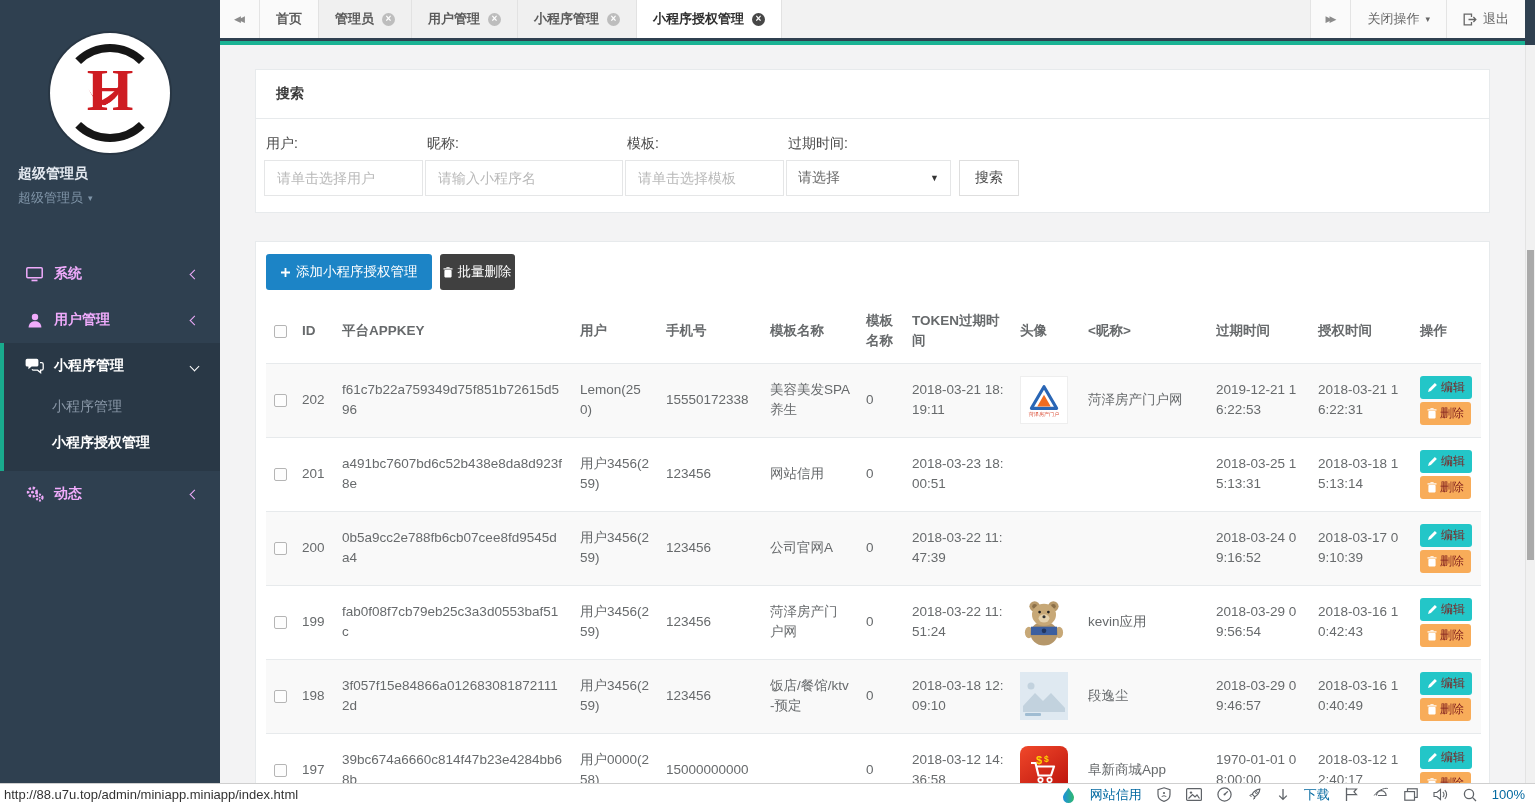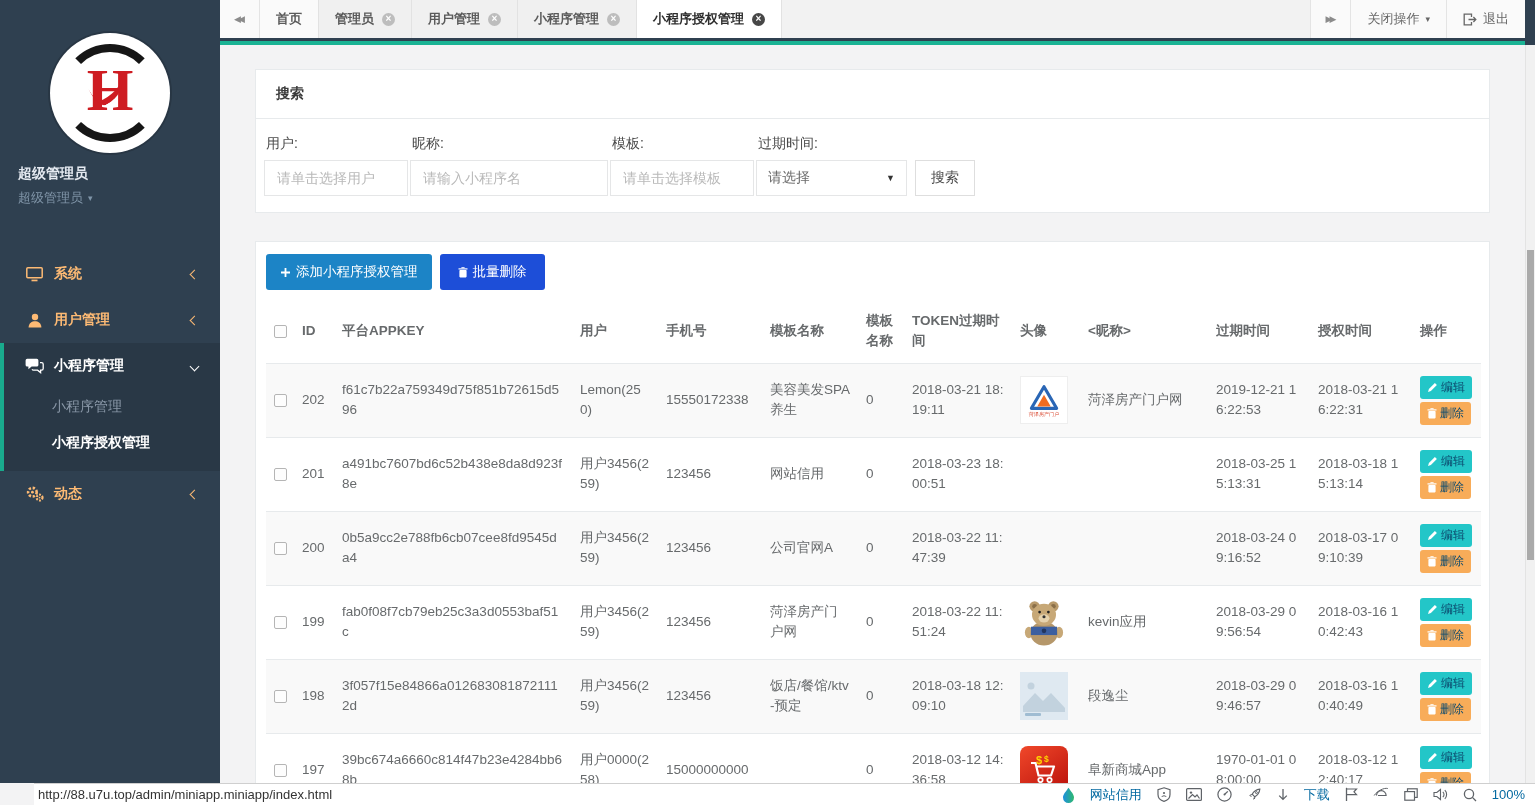--- a/index.html
+++ b/index.html
@@ -16,21 +16,21 @@
   .logo-circle { width:120px; height:120px; border-radius:50%; background:#fff; display:flex; align-items:center; justify-content:center; box-shadow:0 0 0 2px rgba(0,0,0,.15); }
   .logo-ring { width:98px; height:98px; border-radius:50%; border:8px solid #161616; border-left-color:transparent; border-right-color:transparent; display:flex; align-items:center; justify-content:center; }
   .logo-h { font-family:"Liberation Serif","DejaVu Serif",serif; font-weight:bold; font-size:60px; color:#ce1c22; line-height:1; position:relative; top:-3px; }
   .logo-h::after { content:""; position:absolute; left:3px; top:14px; width:36px; height:22px;
     border-bottom:6px solid #ce1c22; border-radius:0 0 100% 30% / 0 0 100% 100%; transform:rotate(-28deg); }
   .admin-name { margin:12px 0 0 18px; color:#e4e9f0; font-size:14px; font-weight:bold; }
   .admin-role { margin:6px 0 0 18px; color:#8095a8; font-size:13px; cursor:pointer; display:flex; align-items:center; gap:5px; }
   .caret-down { font-size:9px; line-height:1; }
 
   .nav { margin-top:44px; }
-  .nav-item { display:flex; align-items:center; padding:14px 22px 14px 25px; color:#fdba74; font-size:14px; font-weight:600; cursor:pointer; }
+  .nav-item { display:flex; align-items:center; padding:14px 22px 14px 25px; color:#f0abfc; font-size:14px; font-weight:600; cursor:pointer; }
   .nav-ico { width:19px; margin-right:10px; display:inline-flex; justify-content:center; }
   .nav-label { flex:1; }
   .chev { width:7px; height:7px; border-right:1.6px solid currentColor; border-bottom:1.6px solid currentColor; display:inline-block; }
   .chev.left { transform:rotate(135deg); }
   .chev.down { transform:rotate(45deg); }
   .nav-section.active { background:#293846; border-left:4px solid #19aa8d; padding-bottom:10px; }
   .nav-section.active .nav-item { padding-left:21px; color:#fff; }
   .nav-sub { padding:9px 25px 9px 52px; color:#8a98a8; font-size:14px; cursor:pointer; }
   .nav-section.active .nav-sub { padding-left:48px; }
   .nav-sub.on { color:#fff; font-weight:bold; }
@@ -52,57 +52,57 @@
   .bar-green { position:absolute; left:220px; top:41px; right:10px; height:4px; background:#1ab394; z-index:2; }
 
   
   .content { position:absolute; left:220px; top:45px; right:10px; bottom:22px; background:#f3f3f4; overflow:hidden; }
   .panel { background:#fff; border:1px solid #e7eaec; margin:0 35px; }
   .search-panel { margin-top:24px; }
   .panel-head { padding:15px 20px; font-size:14px; font-weight:bold; color:#3b3b3b; border-bottom:1px solid #e7eaec; }
   .panel-body { padding:16px 10px 16px 8px; display:flex; align-items:flex-end; }
   .fgroup { margin-right:2px; }
   .flabel { font-size:14px; color:#4a4a4a; margin:0 0 7px 2px; }
-  .ftext { height:36px; border:1px solid #e5e6e7; padding:0 12px; font-size:14px; color:#555; width:144px; background:#fff; outline:none; }
+  .ftext { height:36px; border:1px solid #e5e6e7; padding:0 12px; font-size:14px; color:#555; width:159px; background:#fff; outline:none; }
   .ftext::placeholder { color:#b9b9b9; }
   .w3 .ftext { width:198px; }
-  .fselect { width:151px; height:36px; border:1px solid #e5e6e7; display:flex; align-items:center; justify-content:space-between; padding:0 11px; font-size:14px; color:#6b6b6b; background:#fff; cursor:pointer; }
+  .fselect { width:165px; height:36px; border:1px solid #e5e6e7; display:flex; align-items:center; justify-content:space-between; padding:0 11px; font-size:14px; color:#6b6b6b; background:#fff; cursor:pointer; }
   .select-arrow { font-size:9px; color:#333; }
   .btn-search { margin-left:6px; height:36px; padding:0 15px; background:#fff; border:1px solid #dedede; font-size:14px; color:#4c4c4c; cursor:pointer; }
 
   .table-panel { margin-top:28px; padding:12px 10px 0 10px; }
   .btn-row { display:flex; gap:8px; margin:0 0 12px 0; }
   .btn-big { border:none; border-radius:3px; color:#fff; font-size:13.5px; display:flex; align-items:center; gap:5px; cursor:pointer; font-family:inherit; }
   .btn-add { background:#1c84c6; padding:9px 14px; }
-  .btn-batch { background:#1d4ed8; padding:9px 18px; }
+  .btn-batch { background:#404040; padding:9px 3px; }
   .bico { display:inline-flex; }
 
   table { width:100%; border-collapse:collapse; table-layout:fixed; }
   thead td { text-align:left; font-size:13.5px; color:#676a6c; font-weight:bold; padding:9px 8px 11px 8px; border-bottom:1px solid #e7eaec; vertical-align:middle; line-height:1.5; }
   tbody td { font-size:13.5px; color:#676a6c; padding:9px 8px; border-bottom:1px solid #e7eaec; vertical-align:middle; line-height:1.5; word-break:break-all; }
   tr.striped { background:#f9f9f9; }
   .cb { display:inline-block; width:13px; height:13px; border:1px solid #b5b5b5; border-radius:2px; background:#fdfdfd; vertical-align:middle; cursor:pointer; }
 
-  .btn-mini { border:none; border-radius:3px; color:#0c4a6e; font-size:12px; padding:3px 7px; display:flex; align-items:center; gap:3px; margin:3px 0; cursor:pointer; font-family:inherit; }
+  .btn-mini { border:none; border-radius:3px; color:#7f1d1d; font-size:12px; padding:3px 7px; display:flex; align-items:center; gap:3px; margin:3px 0; cursor:pointer; font-family:inherit; }
   .btn-edit { background:#23c6c8; }
   .btn-del  { background:#f8ac59; }
 
   .av { width:48px; height:48px; display:flex; align-items:center; justify-content:center; overflow:hidden; }
   .av-heze { background:#fff; border:1px solid #eee; flex-direction:column; }
   .av-heze-txt { font-size:6px; color:#d8432a; line-height:1; white-space:nowrap; transform:scale(.85); }
   .av-ph { background:#dfe9f1; position:relative; }
   .av-ph-bar { position:absolute; left:5px; bottom:4px; width:16px; height:3px; background:#9fbcd2; border-radius:1px; }
   .av-cart { background:linear-gradient(145deg,#f0482a,#b80f0a); border-radius:8px; }
 
   
   .scrollbar { position:absolute; right:0; top:45px; bottom:22px; width:10px; background:#f1f1f1; border-left:1px solid #e3e3e3; z-index:2; }
   .scroll-thumb { position:absolute; left:1px; right:1px; top:205px; height:310px; background:#aaaaaa; cursor:pointer; }
 
   
-  .statusbar { position:absolute; left:0; right:0; bottom:0; height:22px; background:#fff; border-top:1px solid #cfcfcf; display:flex; align-items:center; font-size:13px; color:#3f3f3f; padding:0 10px 0 4px; z-index:10;margin-left:34px; }
+  .statusbar { position:absolute; left:0; right:0; bottom:0; height:22px; background:#fff; border-top:1px solid #cfcfcf; display:flex; align-items:center; font-size:13px; color:#3f3f3f; padding:0 10px 0 4px; z-index:10; }
   .sb-url { flex:1; color:#333; }
   .sb-icons { display:flex; align-items:center; gap:15px; color:#5f6368; }
   .sbi { display:inline-flex; align-items:center; cursor:pointer; }
   .sb-label { color:#0369a1; cursor:pointer; }
 </style>
 </head>
 <body>
 
 <div class="sidebar">
   <div class="logo-wrap">

